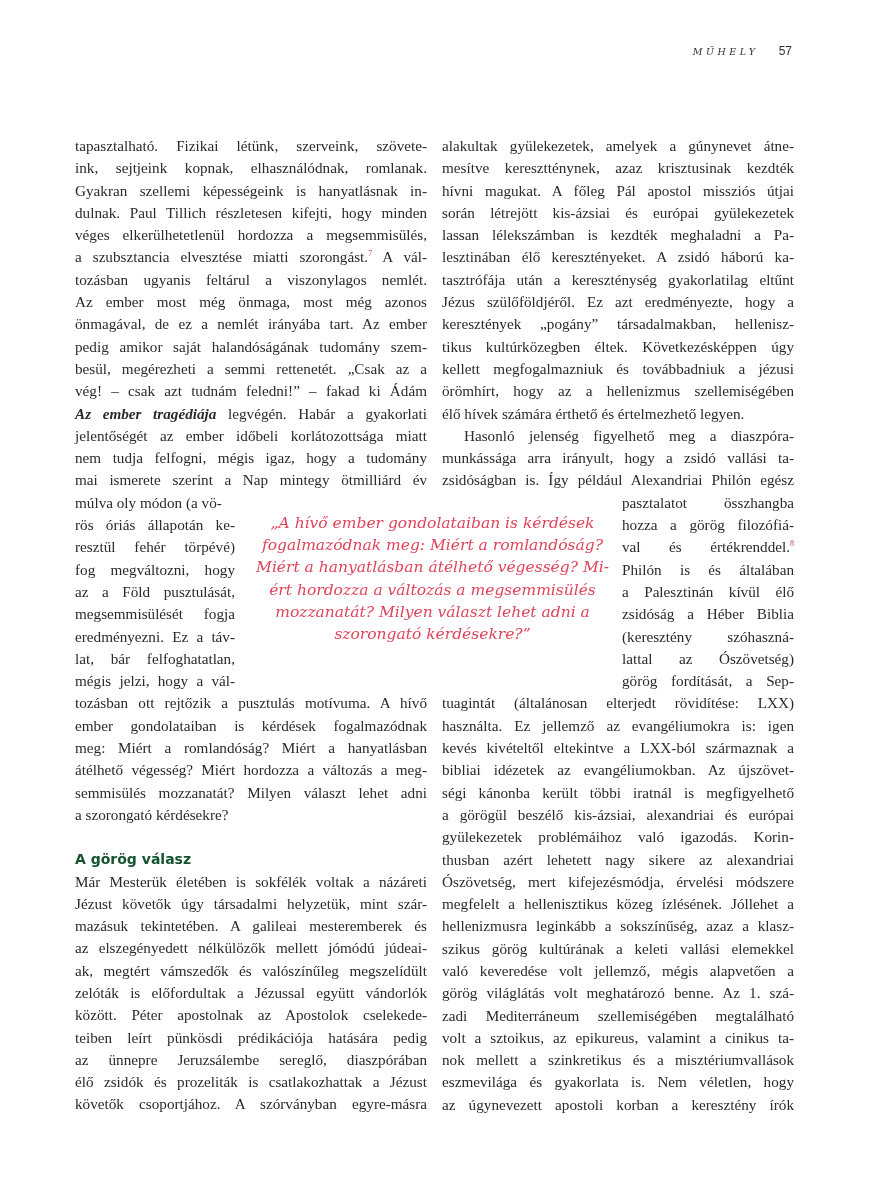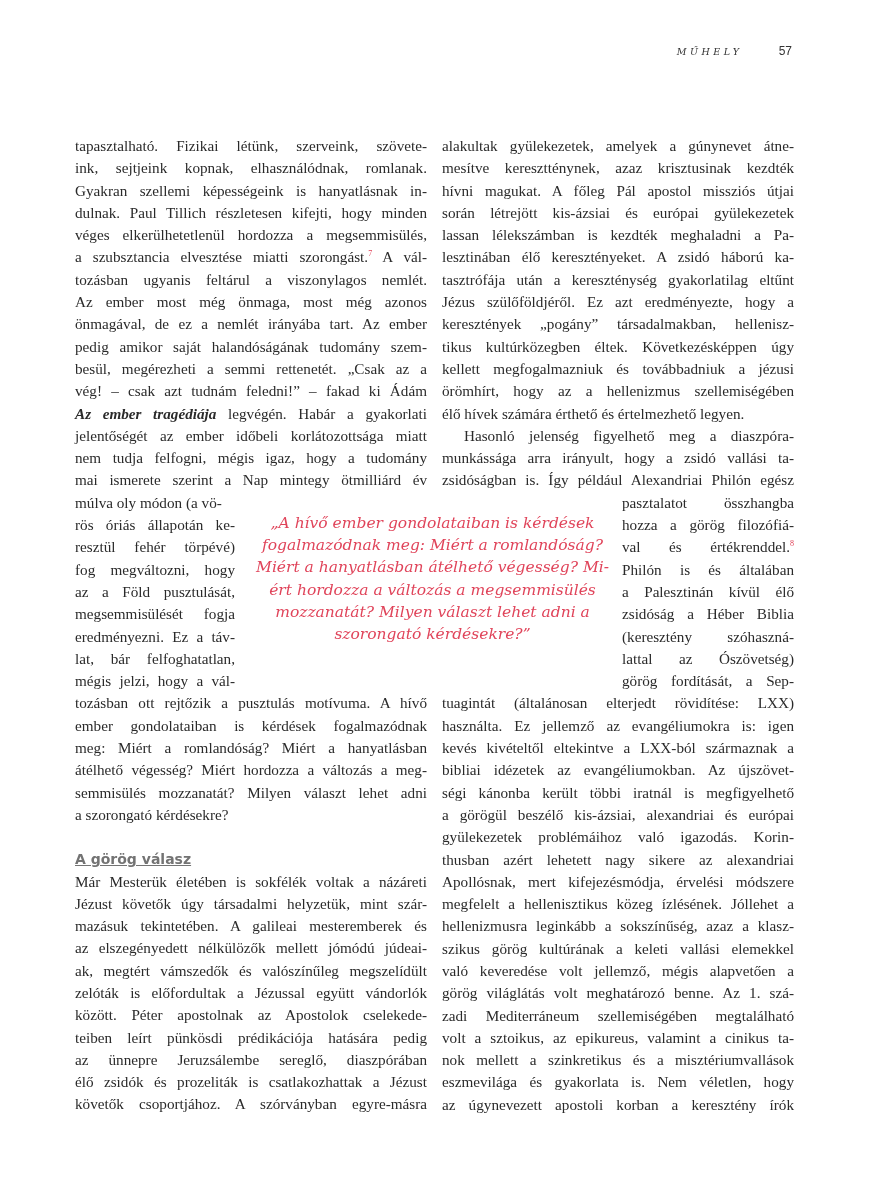--- a/index.html
+++ b/index.html
@@ -1,30 +1,30 @@
 <!DOCTYPE html>
 <html><head>
 <meta charset="utf-8">
 <style>
   html, body { margin: 0; padding: 0; background: #ffffff; }
   body { width: 880px; height: 1200px; position: relative; overflow: hidden;
          font-family: "DejaVu Serif", "Liberation Serif", serif; color: #222222; }
-  .header { position: absolute; top: 44px; right: 88px; display: flex; align-items: baseline; gap: 36px; }
+  .header { position: absolute; top: 44px; right: 88px; display: flex; align-items: baseline; gap: 20px; }
   .section-name { font-family: "DejaVu Serif", serif; font-style: italic; font-size: 9.5px; letter-spacing: 3.5px; color: #333; }
   .page-num { font-family: Liberation Sans, sans-serif; font-size: 12px; color: #333; }
   .col { position: absolute; font-family: "Liberation Serif", serif; font-size: 15.2px; line-height: 22.3px; color: #2a2a2a; }
   .col .ln { display: block; white-space: nowrap; text-align: justify; text-align-last: justify; height: 22.3px; overflow: visible; }
   .col .ln.last { text-align-last: left; }
   .col .ln.indent { padding-left: 22px; }
   .col-left { left: 75px; top: 135px; width: 352px; }
   .col-right { left: 442px; top: 135px; width: 352px; }
   .ln.narrow-left { width: 160px; }
   .ln.narrow-right { margin-left: 180px; width: 172px; }
   .sup { color: #e0445a; font-size: 8px; vertical-align: super; line-height: 0; }
-  .heading { font-family: "DejaVu Sans", "Liberation Sans", sans-serif; font-weight: bold; font-size: 14px; color: #737373; height: 22.3px; line-height: 22.3px; margin-top: 22px; text-decoration: underline; }
+  .heading { font-family: "DejaVu Sans", "Liberation Sans", sans-serif; font-weight: bold; font-size: 14px; color: #14532d; height: 22.3px; line-height: 22.3px; margin-top: 22px; }
   .pullquote { position: absolute; left: 250px; top: 512px; width: 365px; text-align: center;
                font-family: "DejaVu Serif", serif; font-style: italic; font-size: 15.5px; line-height: 22.2px; color: #e0445a; }
   .pullquote .ln { display: block; white-space: nowrap; }
   em { font-style: italic; font-weight: bold; }
 </style>
 </head>
 <body>
 
 <div class="header">
   <span class="section-name">MŰHELY</span>
@@ -104,21 +104,21 @@
   <span class="ln narrow-right">lattal az Ószövetség)</span>
   <span class="ln narrow-right">görög fordítását, a Sep-</span>
   <span class="ln">tuagintát (általánosan elterjedt rövidítése: LXX)</span>
   <span class="ln">használta. Ez jellemző az evangéliumokra is: igen</span>
   <span class="ln">kevés kivételtől eltekintve a LXX-ból származnak a</span>
   <span class="ln">bibliai idézetek az evangéliumokban. Az újszövet-</span>
   <span class="ln">ségi kánonba került többi iratnál is megfigyelhető</span>
   <span class="ln">a görögül beszélő kis-ázsiai, alexandriai és európai</span>
   <span class="ln">gyülekezetek problémáihoz való igazodás. Korin-</span>
   <span class="ln">thusban azért lehetett nagy sikere az alexandriai</span>
-  <span class="ln">Apollósnak, mert kifejezésmódja, érvelési módszere</span>
+  <span class="ln">Ószövetség, mert kifejezésmódja, érvelési módszere</span>
   <span class="ln">megfelelt a hellenisztikus közeg ízlésének. Jóllehet a</span>
   <span class="ln">hellenizmusra leginkább a sokszínűség, azaz a klasz-</span>
   <span class="ln">szikus görög kultúrának a keleti vallási elemekkel</span>
   <span class="ln">való keveredése volt jellemző, mégis alapvetően a</span>
   <span class="ln">görög világlátás volt meghatározó benne. Az 1. szá-</span>
   <span class="ln">zadi Mediterráneum szellemiségében megtalálható</span>
   <span class="ln">volt a sztoikus, az epikureus, valamint a cinikus ta-</span>
   <span class="ln">nok mellett a szinkretikus és a misztériumvallások</span>
   <span class="ln">eszmevilága és gyakorlata is. Nem véletlen, hogy</span>
   <span class="ln">az úgynevezett apostoli korban a keresztény írók</span>

